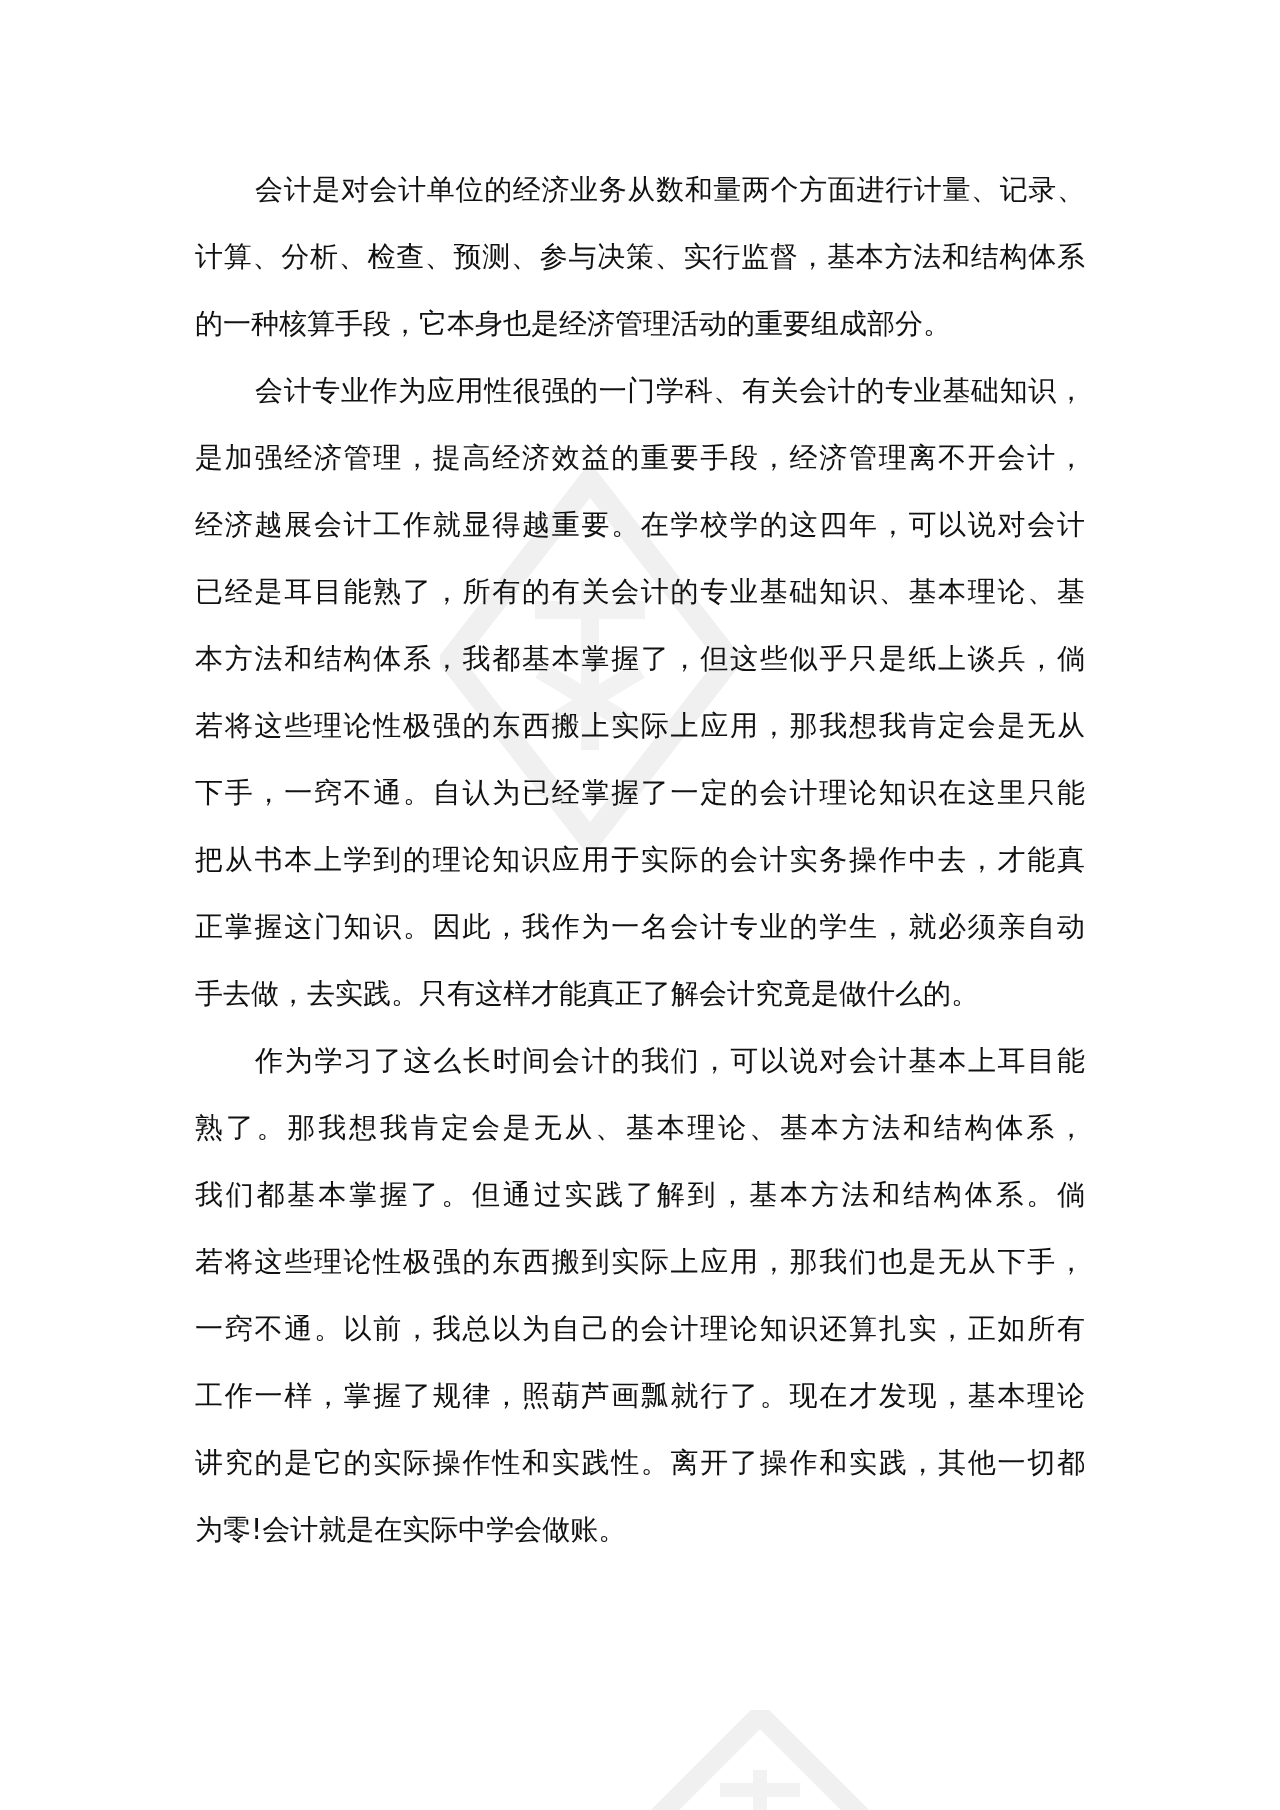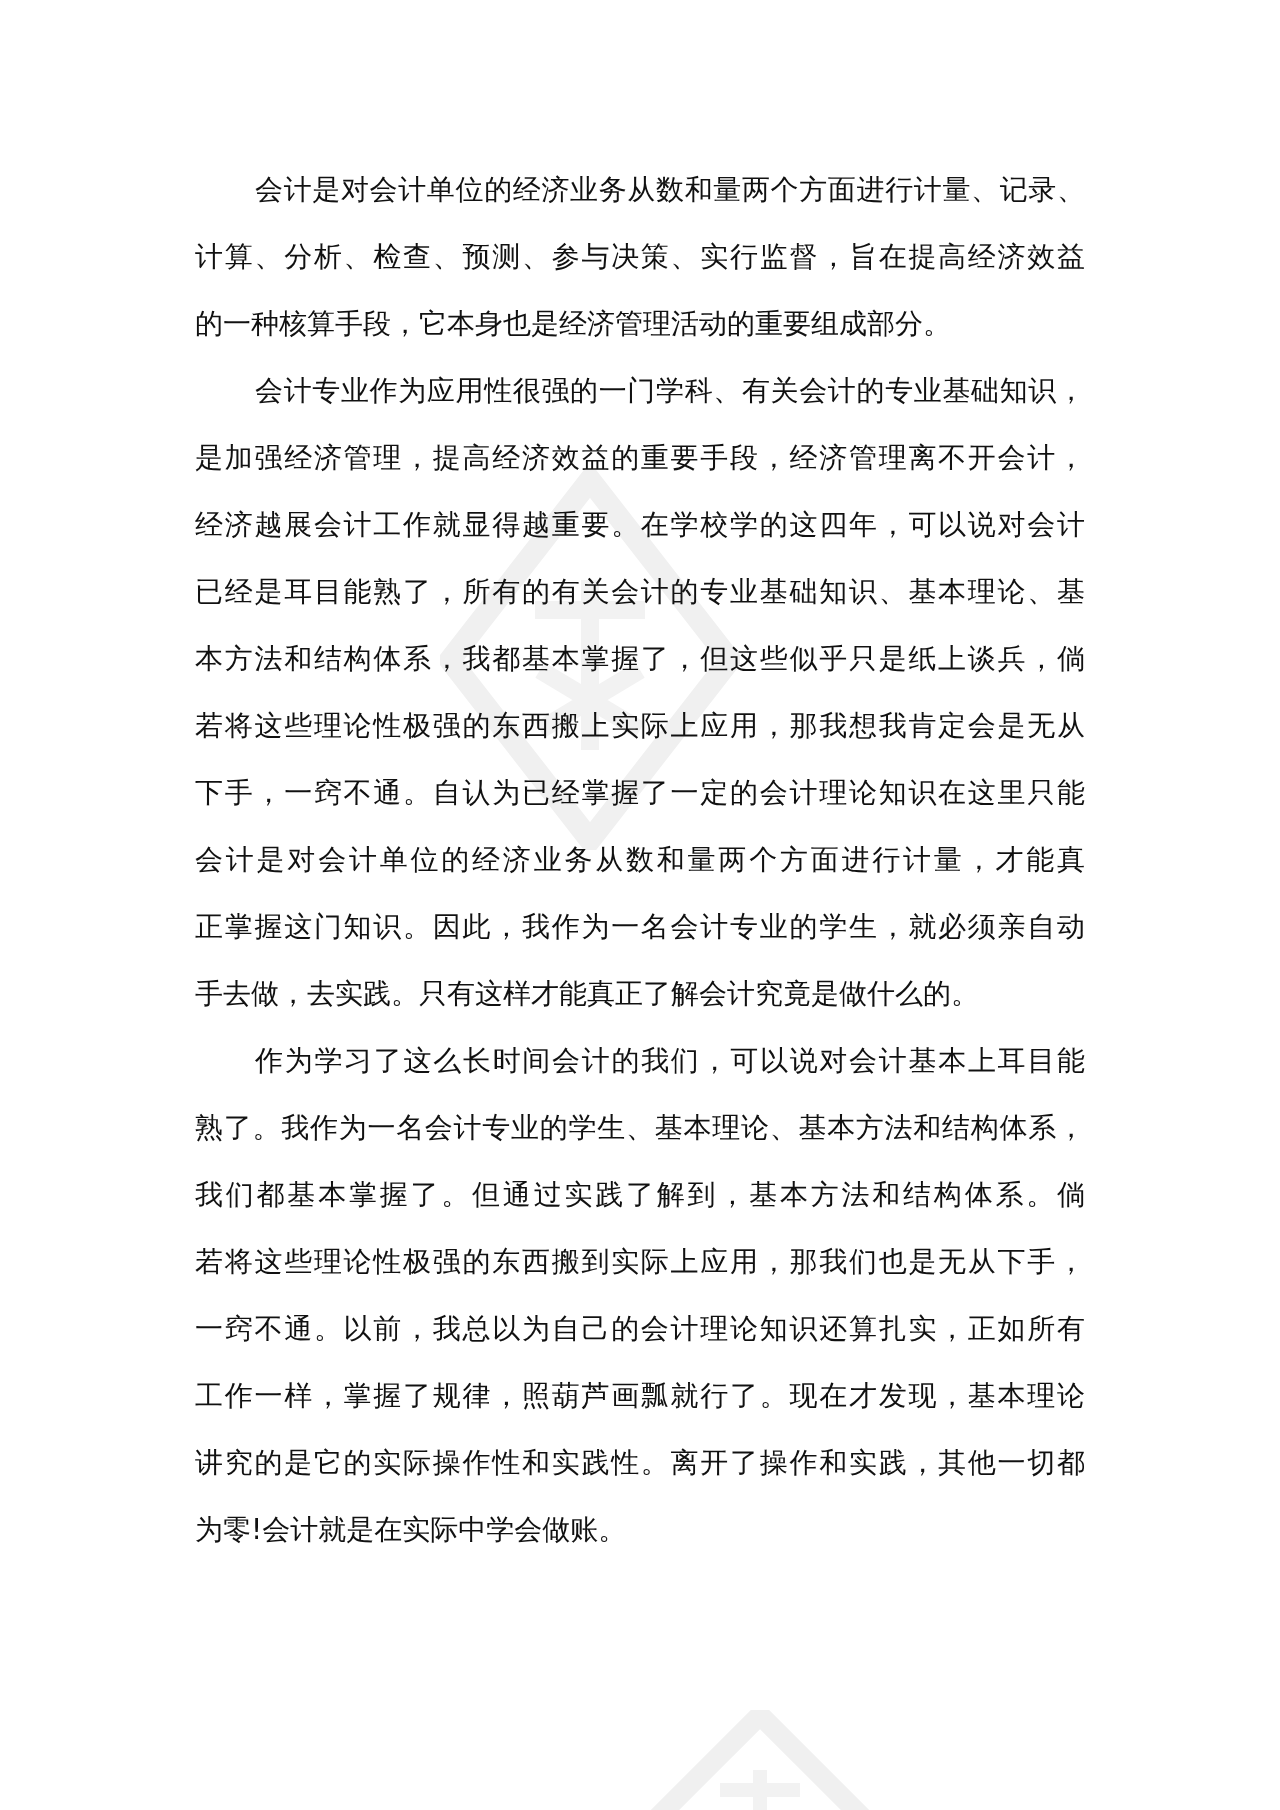--- a/index.html
+++ b/index.html
@@ -73,40 +73,40 @@
     </g>
     <g fill="none" stroke="#f2f2f2" stroke-width="14">
       <path d="M80 80 L160 80 M120 60 L120 130 M60 110 L100 130"></path>
     </g>
   </svg>
 
   <div class="body-text">
 
     <div>
       <span class="line indent">会计是对会计单位的经济业务从数和量两个方面进行计量、记录、</span>
-      <span class="line">计算、分析、检查、预测、参与决策、实行监督，旨在提高经济效益</span>
+      <span class="line">计算、分析、检查、预测、参与决策、实行监督，基本方法和结构体系</span>
       <span class="line last">的一种核算手段，它本身也是经济管理活动的重要组成部分。</span>
     </div>
 
     <div>
       <span class="line indent">会计专业作为应用性很强的一门学科、有关会计的专业基础知识，</span>
       <span class="line">是加强经济管理，提高经济效益的重要手段，经济管理离不开会计，</span>
       <span class="line">经济越展会计工作就显得越重要。在学校学的这四年，可以说对会计</span>
       <span class="line">已经是耳目能熟了，所有的有关会计的专业基础知识、基本理论、基</span>
       <span class="line">本方法和结构体系，我都基本掌握了，但这些似乎只是纸上谈兵，倘</span>
       <span class="line">若将这些理论性极强的东西搬上实际上应用，那我想我肯定会是无从</span>
       <span class="line">下手，一窍不通。自认为已经掌握了一定的会计理论知识在这里只能</span>
-      <span class="line">会计是对会计单位的经济业务从数和量两个方面进行计量，才能真</span>
+      <span class="line">把从书本上学到的理论知识应用于实际的会计实务操作中去，才能真</span>
       <span class="line">正掌握这门知识。因此，我作为一名会计专业的学生，就必须亲自动</span>
       <span class="line last">手去做，去实践。只有这样才能真正了解会计究竟是做什么的。</span>
     </div>
 
     <div>
       <span class="line indent">作为学习了这么长时间会计的我们，可以说对会计基本上耳目能</span>
-      <span class="line">熟了。我作为一名会计专业的学生、基本理论、基本方法和结构体系，</span>
+      <span class="line">熟了。那我想我肯定会是无从、基本理论、基本方法和结构体系，</span>
       <span class="line">我们都基本掌握了。但通过实践了解到，基本方法和结构体系。倘</span>
       <span class="line">若将这些理论性极强的东西搬到实际上应用，那我们也是无从下手，</span>
       <span class="line">一窍不通。以前，我总以为自己的会计理论知识还算扎实，正如所有</span>
       <span class="line">工作一样，掌握了规律，照葫芦画瓢就行了。现在才发现，基本理论</span>
       <span class="line">讲究的是它的实际操作性和实践性。离开了操作和实践，其他一切都</span>
       <span class="line last">为零!会计就是在实际中学会做账。</span>
     </div>
 
   </div>
 </div>

